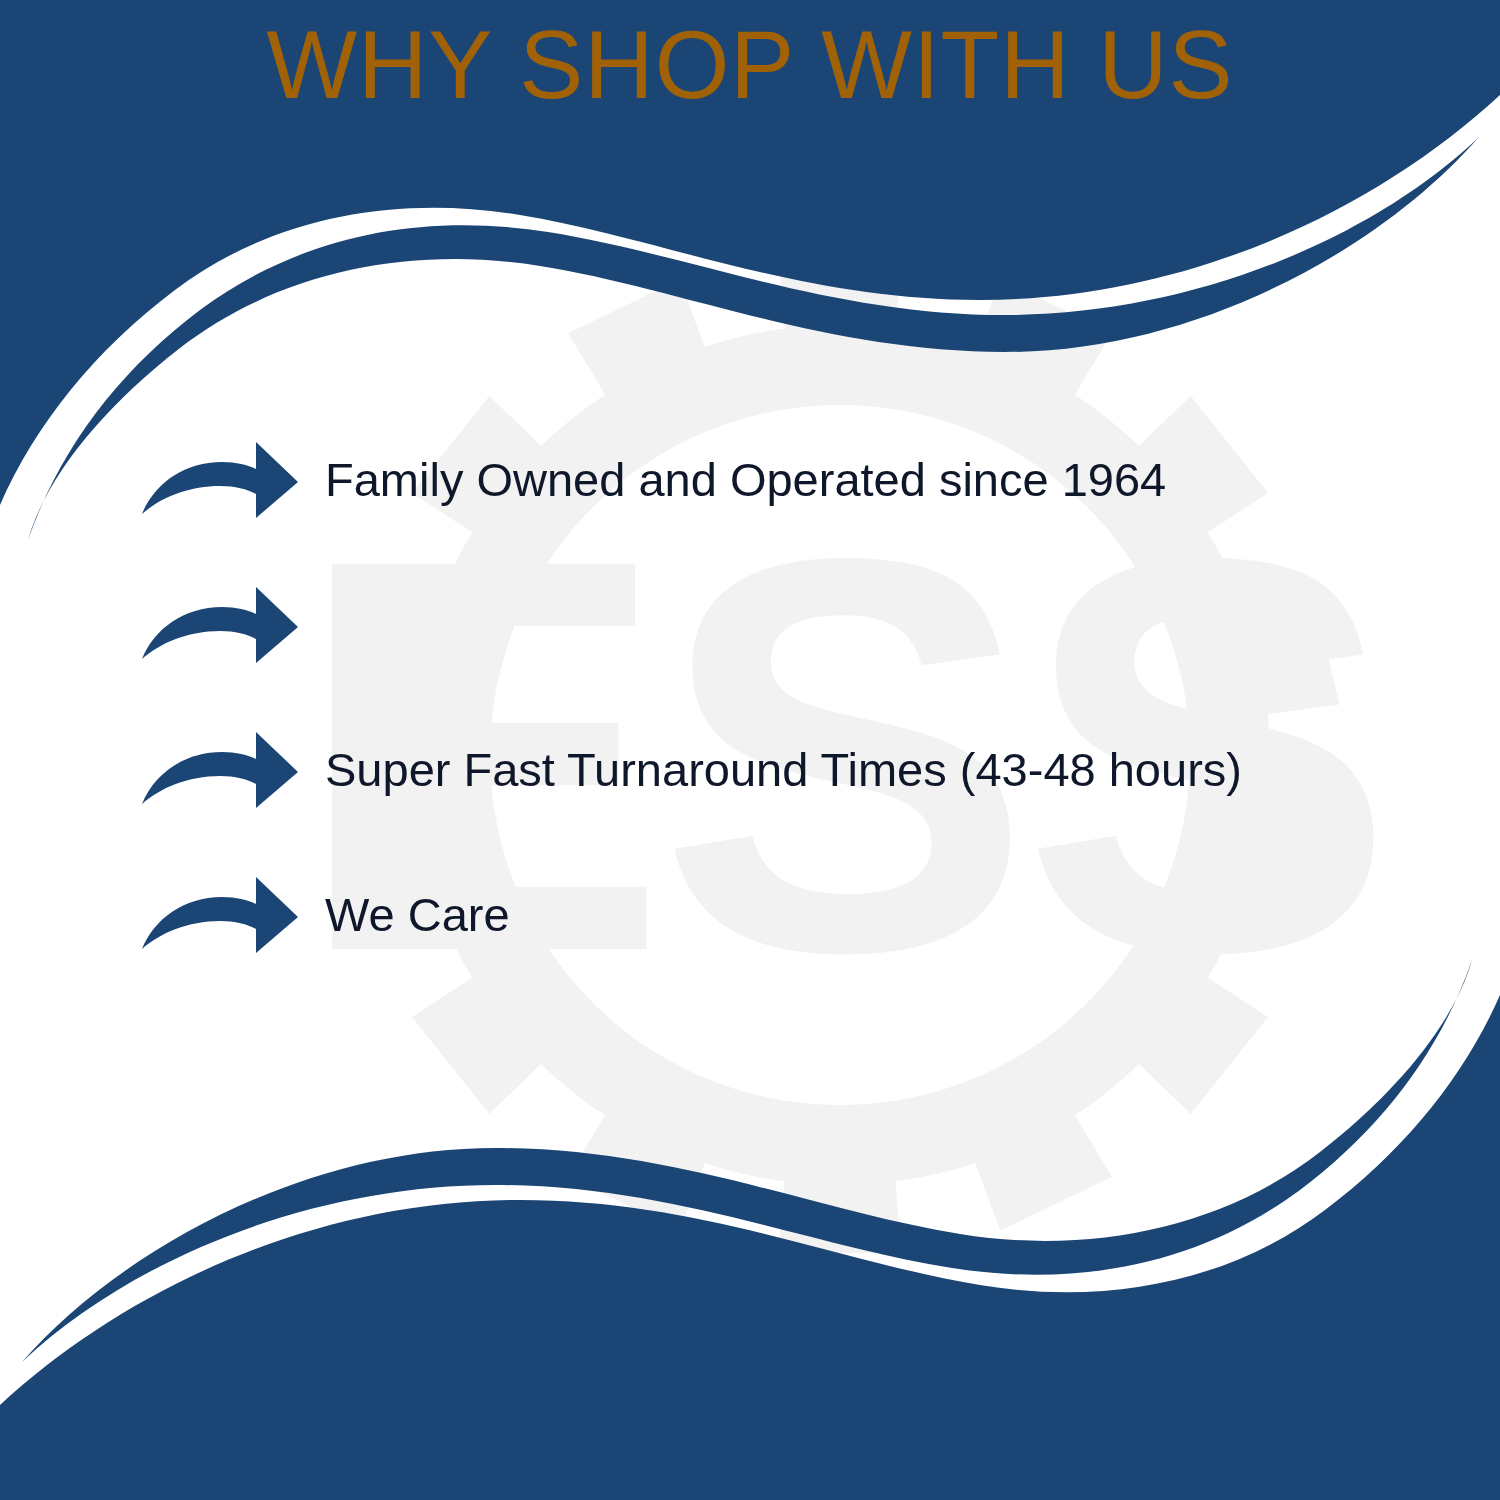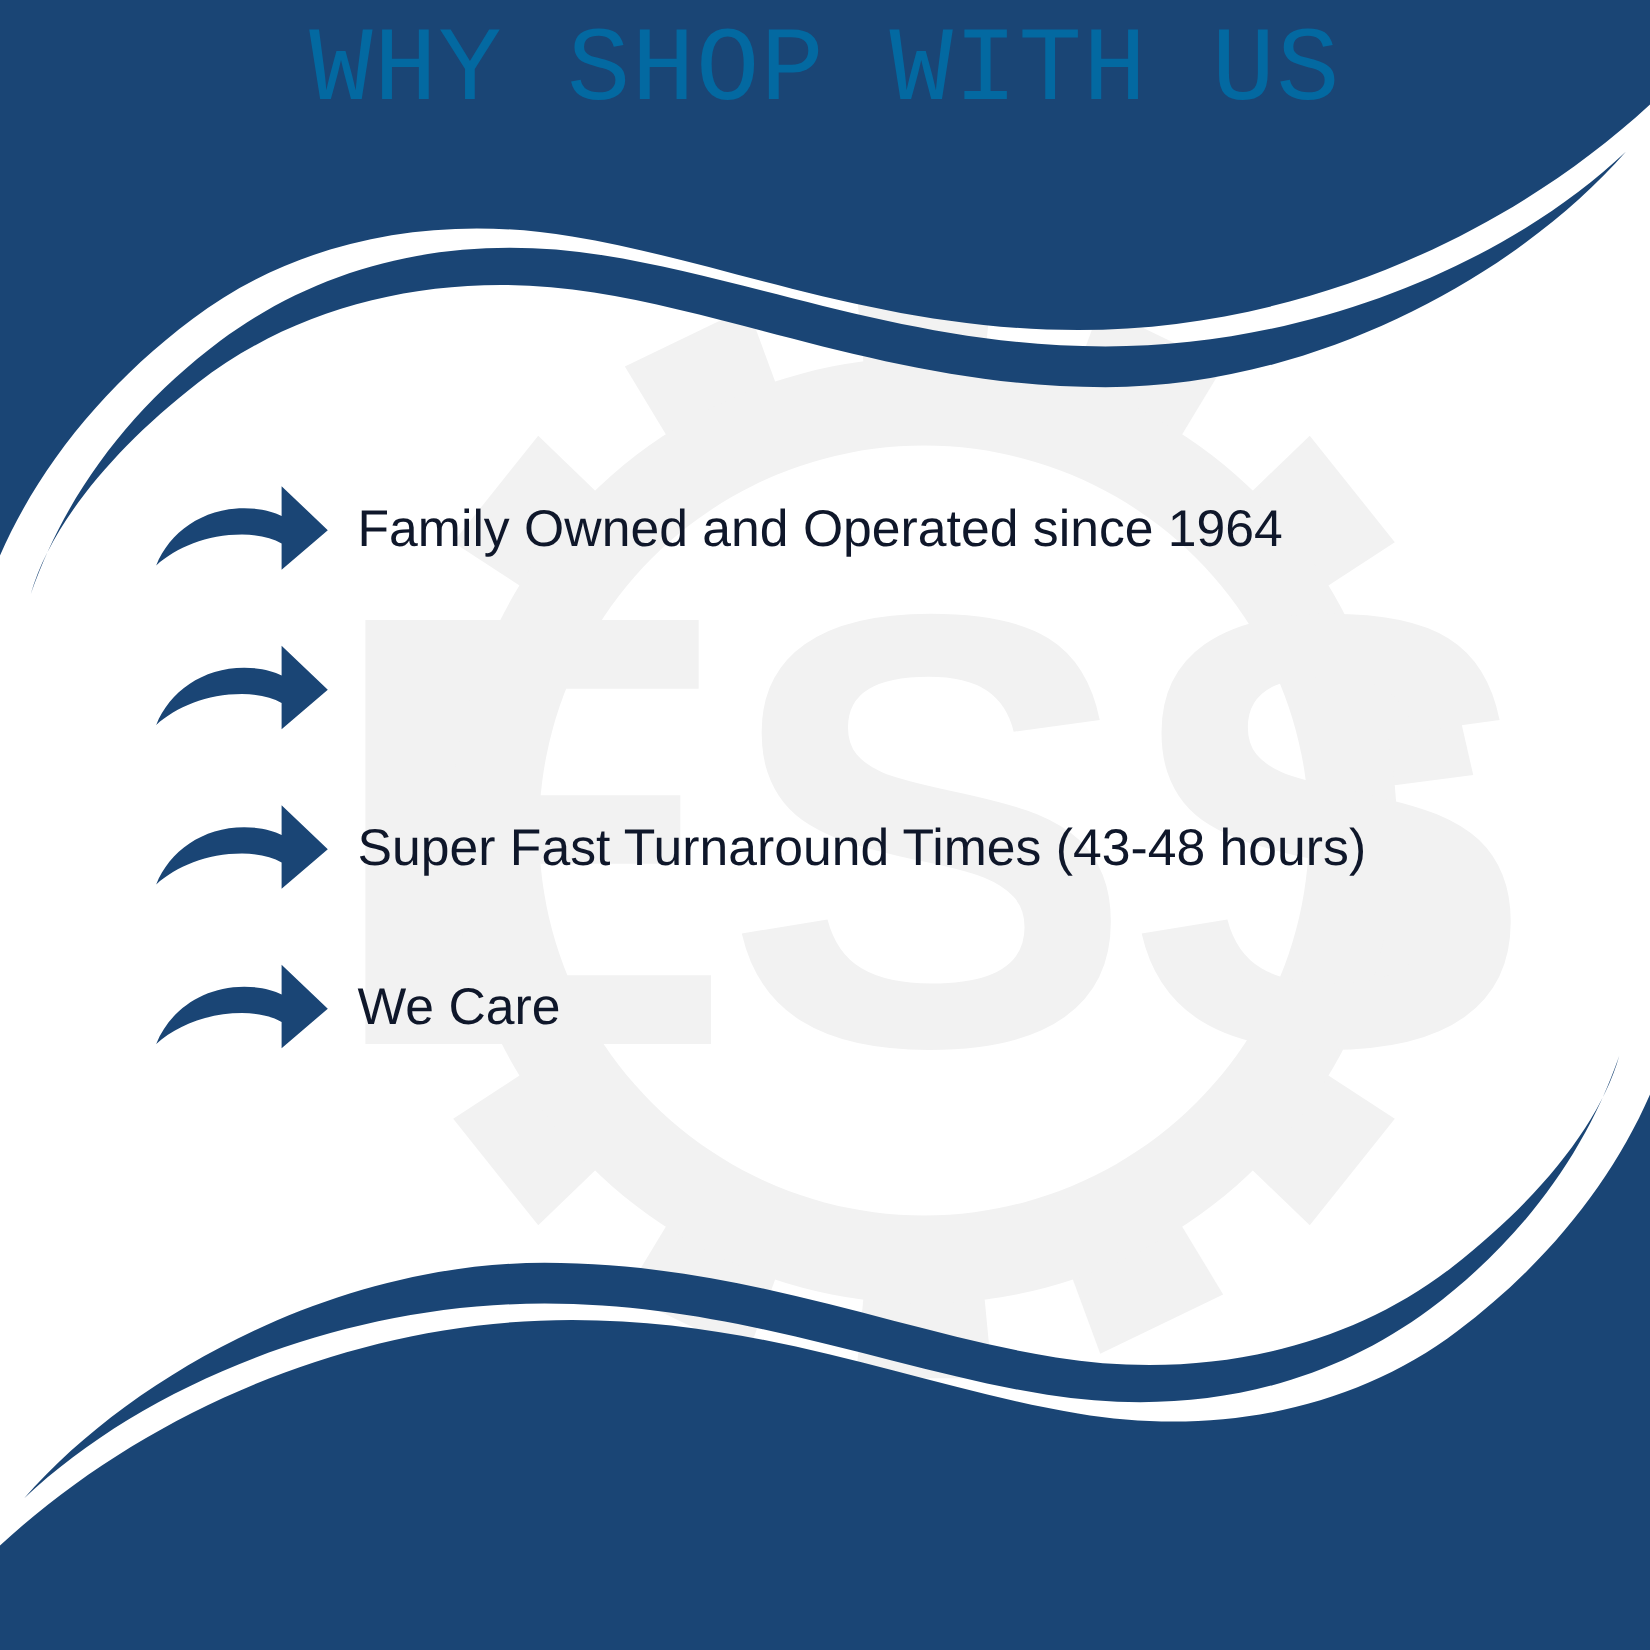--- a/index.html
+++ b/index.html
@@ -33,27 +33,27 @@
     position:absolute;
     left:0;top:0;
     width:1500px;
     height:130px;
     display:flex;
     align-items:center;
     justify-content:center;
     z-index:5;
   }
   .header-title{
-    color:#0369a1;
+    color:#a16207;
     font-size:96px;
     font-weight:400;
     letter-spacing:1px;
     line-height:1;
     white-space:nowrap;
-    font-family:Liberation Mono, monospace;
+    font-family:Liberation Sans, sans-serif;
   }
   
   .benefits{
     position:absolute;
     left:140px;
     top:430px;
     width:1300px;
     z-index:4;
   }
   .benefit-row{

